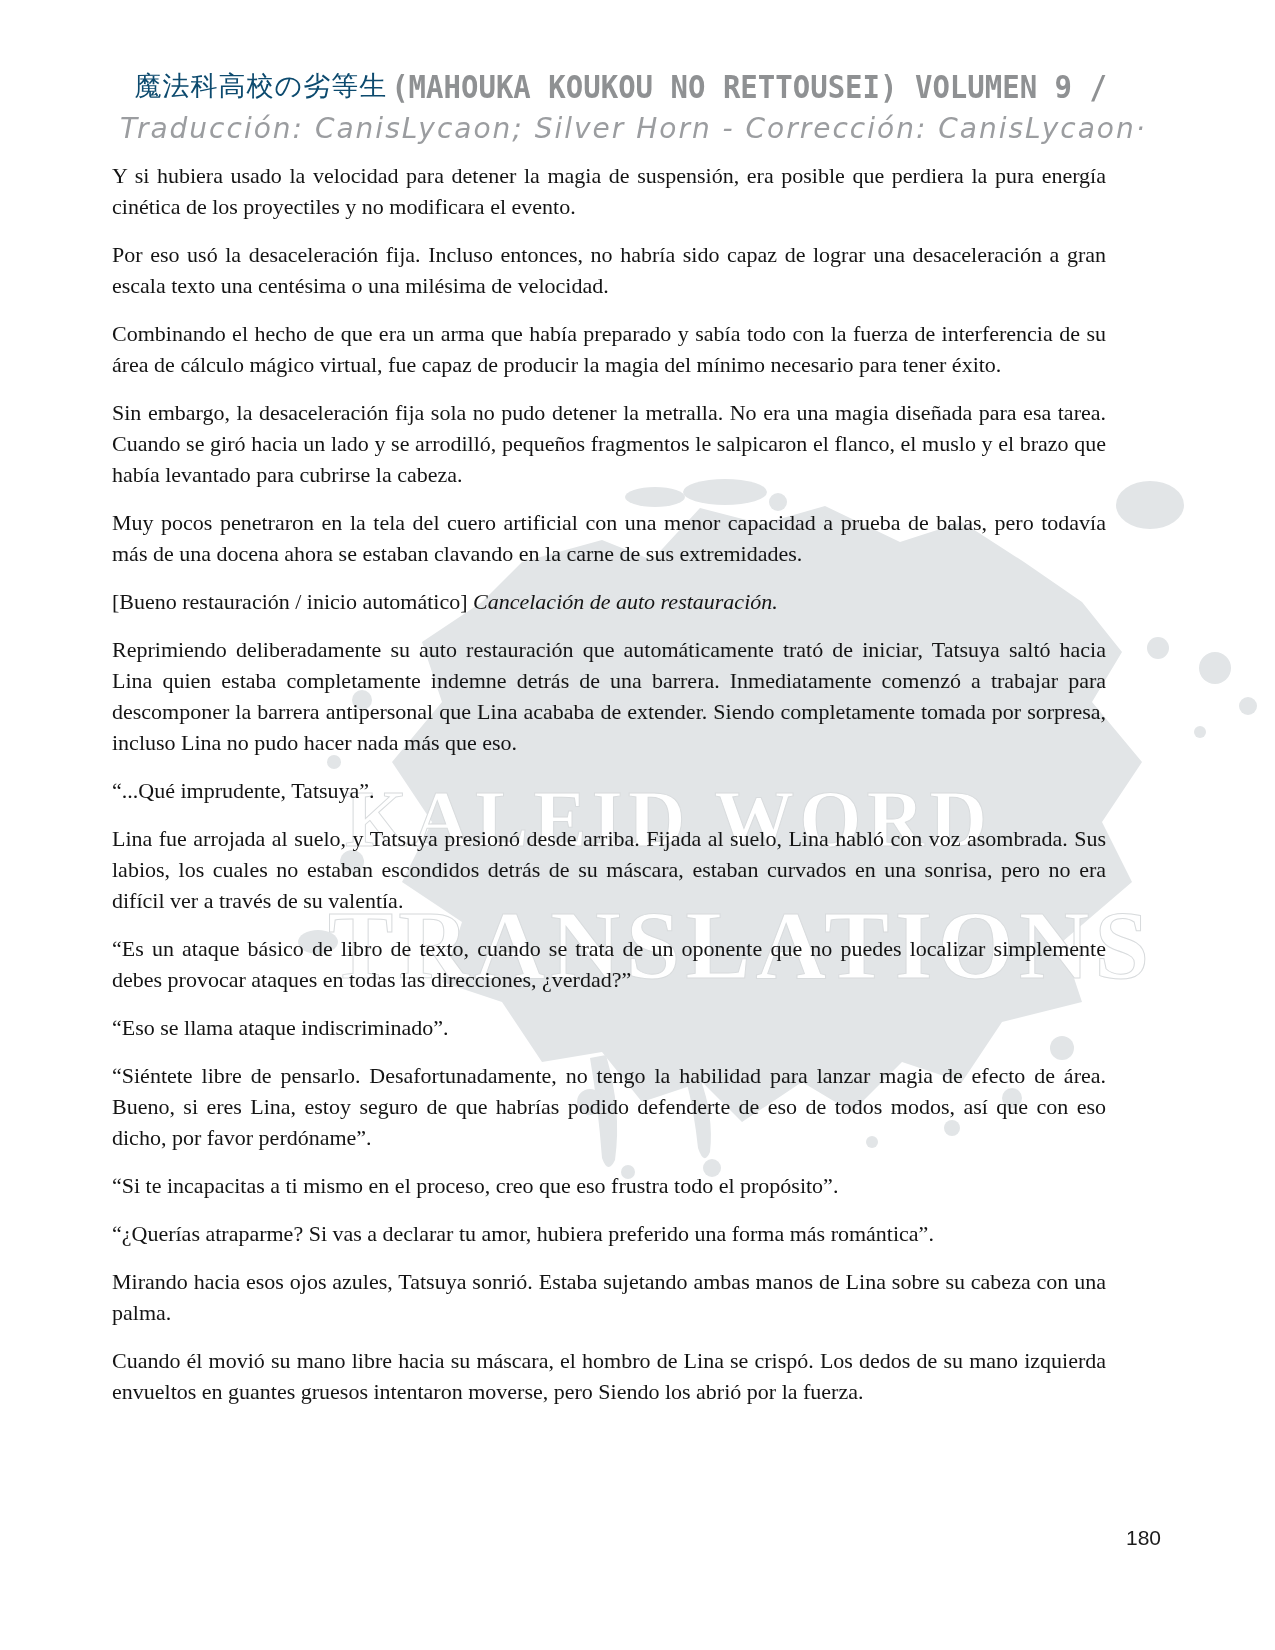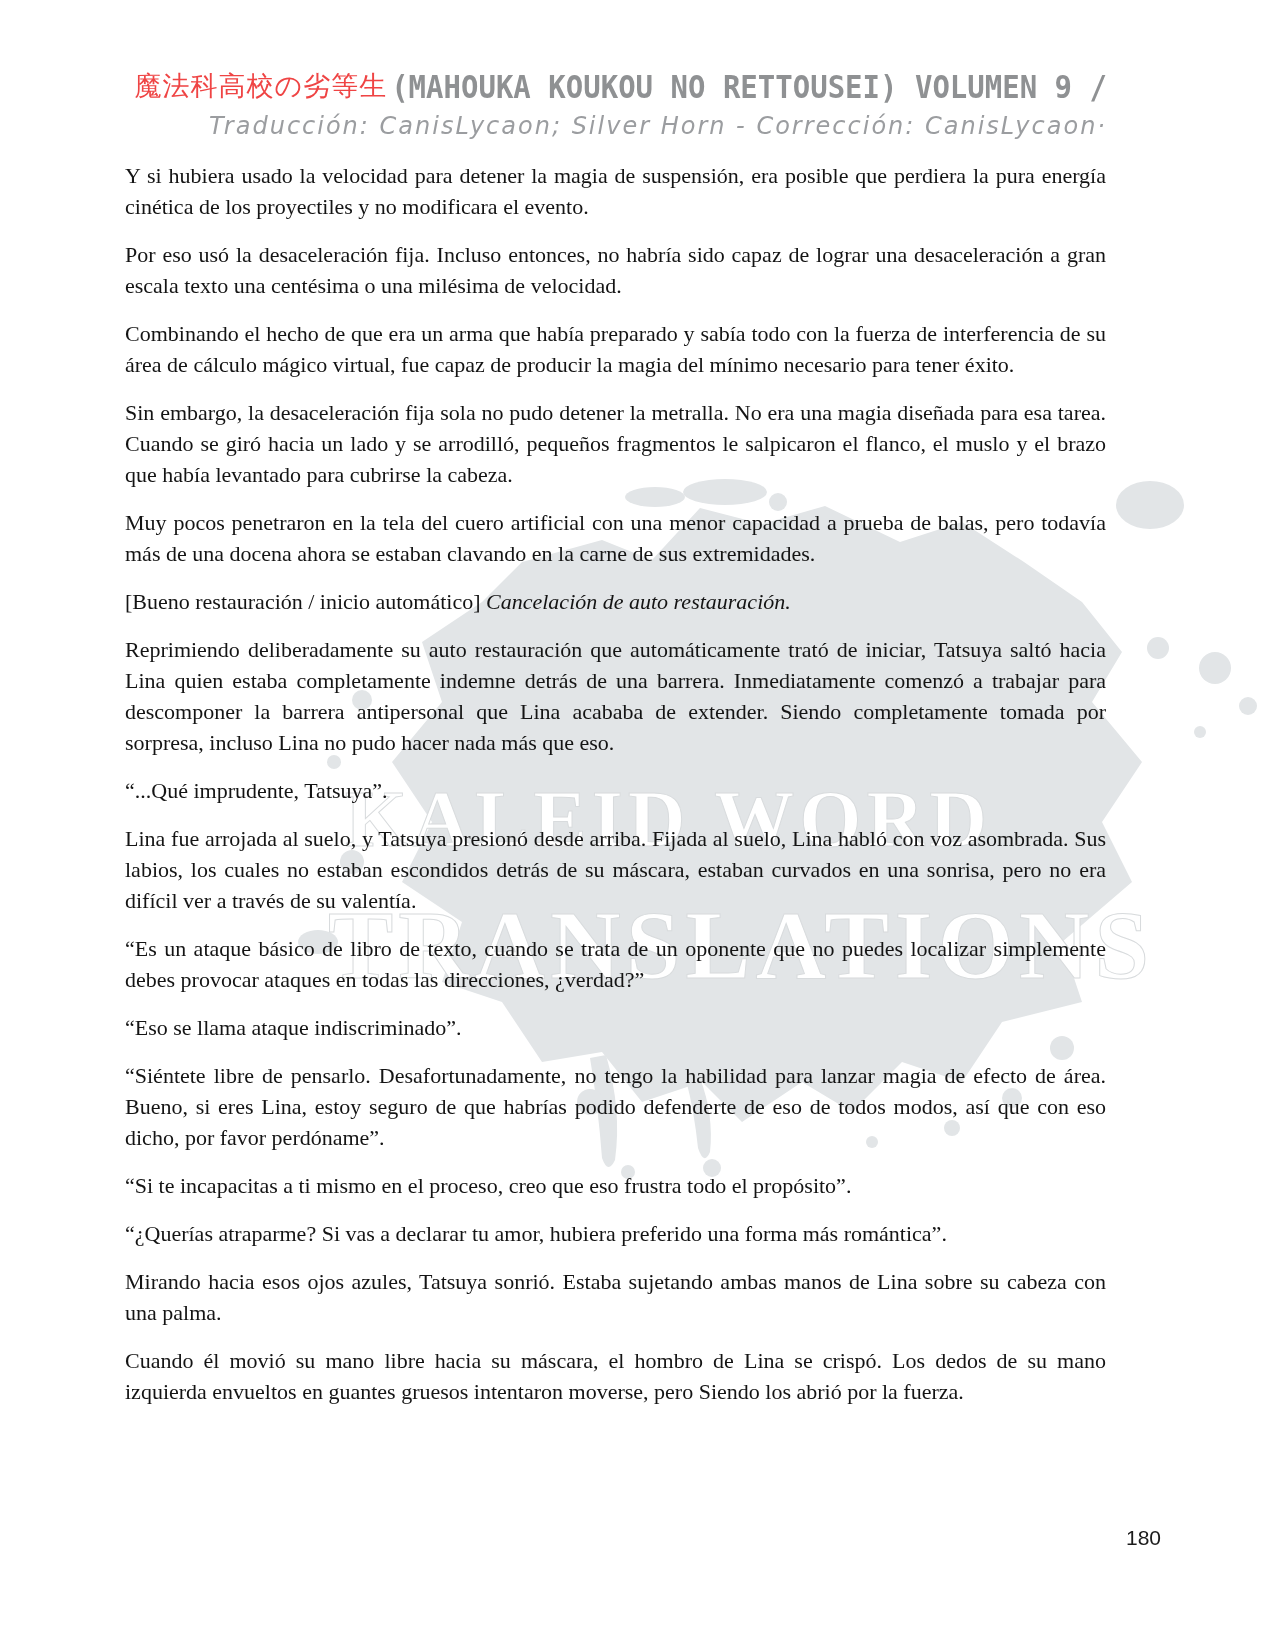--- a/index.html
+++ b/index.html
@@ -24,21 +24,21 @@
     top: 68px;
     right: 168px;
     left: 120px;
     text-align: right;
     white-space: nowrap;
     z-index: 2;
   }
   .title-jp {
     font-family: "DejaVu Sans", "Liberation Sans", sans-serif;
     font-size: 27px;
-    color: #ef4444;
+    color: #0c4a6e;
     letter-spacing: 1px;
     vertical-align: 2px;
   }
   .title-latin {
     font-family: "DejaVu Sans Mono", "Liberation Mono", monospace;
     font-size: 29px;
     font-weight: bold;
     color: #8f9193;
     letter-spacing: 0px;
     transform: scaleY(1.08);
@@ -49,35 +49,35 @@
     top: 112px;
     right: 168px;
     left: 120px;
     text-align: right;
     white-space: nowrap;
     z-index: 2;
   }
   .credits {
     font-family: "DejaVu Sans", "Liberation Sans", sans-serif;
     font-style: italic;
-    font-size: 24px;
+    font-size: 28px;
     color: #9b9da0;
     letter-spacing: 2px;
     margin-top: 9px;
   }
   
   .content {
     position: absolute;
     left: 112px;
     top: 160px;
     width: 994px;
     z-index: 1;
   }
   .content p {
-    margin: 0 0 17px 13px;
+    margin: 0 0 17px 0;
     font-size: 22px;
     line-height: 31px;
     color: #141414;
     text-align: justify;
   }
   .content p span.italic { font-style: italic; }
   
   .page-number {
     position: absolute;
     left: 1126px;

